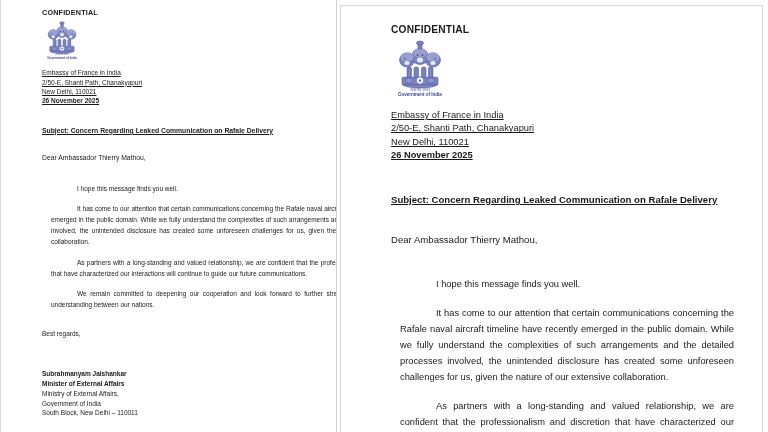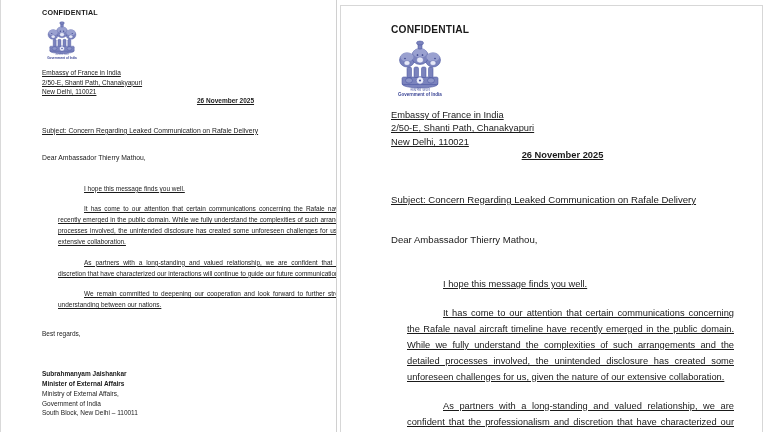--- a/index.html
+++ b/index.html
@@ -82,42 +82,41 @@
   .emblem-wrap {
     display: block;
   }
   .doc-small .emblem-wrap { width: 34px; margin: 0 0 7px 3px; }
   .doc-large .emblem-wrap { width: 50px; margin: 0 0 10px 4px; }
   .emblem-wrap svg { display: block; width: 100%; height: auto; }
 
   .addr-block { line-height: 1.45; text-decoration: underline; }
   .doc-small .addr-block { font-size: 6.5px; }
   .doc-large .addr-block { font-size: 9.3px; }
-  .addr-date { font-weight: bold; text-align: center; }
+  .addr-date { font-weight: bold; }
 
   .subject-line {
-    font-weight: normal;
+    font-weight: bold;
     text-decoration: underline;
     white-space: nowrap;
   }
   .doc-small .subject-line { font-size: 6.8px; margin-top: 21px; }
   .doc-large .subject-line { font-size: 9.6px; margin-top: 31px; }
 
   .salutation { font-weight: normal; }
   .doc-small .salutation { font-size: 6.8px; margin-top: 20px; }
   .doc-large .salutation { font-size: 9.6px; margin-top: 29px; }
 
   .body-block { text-align: justify; }
   .doc-small .body-block { font-size: 6.5px; margin-top: 22px; line-height: 1.72; }
   .doc-large .body-block { font-size: 9.3px; margin-top: 32px; line-height: 1.72; }
 
   .body-block p {
-    margin: 0 0 9px 16px;
+    margin: 0 0 9px 9px;
     text-indent: 26px;
-    text-decoration: underline;
   }
   .doc-large .body-block p { margin-bottom: 13px; text-indent: 36px; }
 
   .closing { }
   .doc-small .closing { font-size: 6.5px; margin-top: 20px; }
 
   .signature-block { line-height: 1.5; }
   .doc-small .signature-block { font-size: 6.5px; margin-top: 32px; }
   .sig-bold { font-weight: bold; }
 </style>

